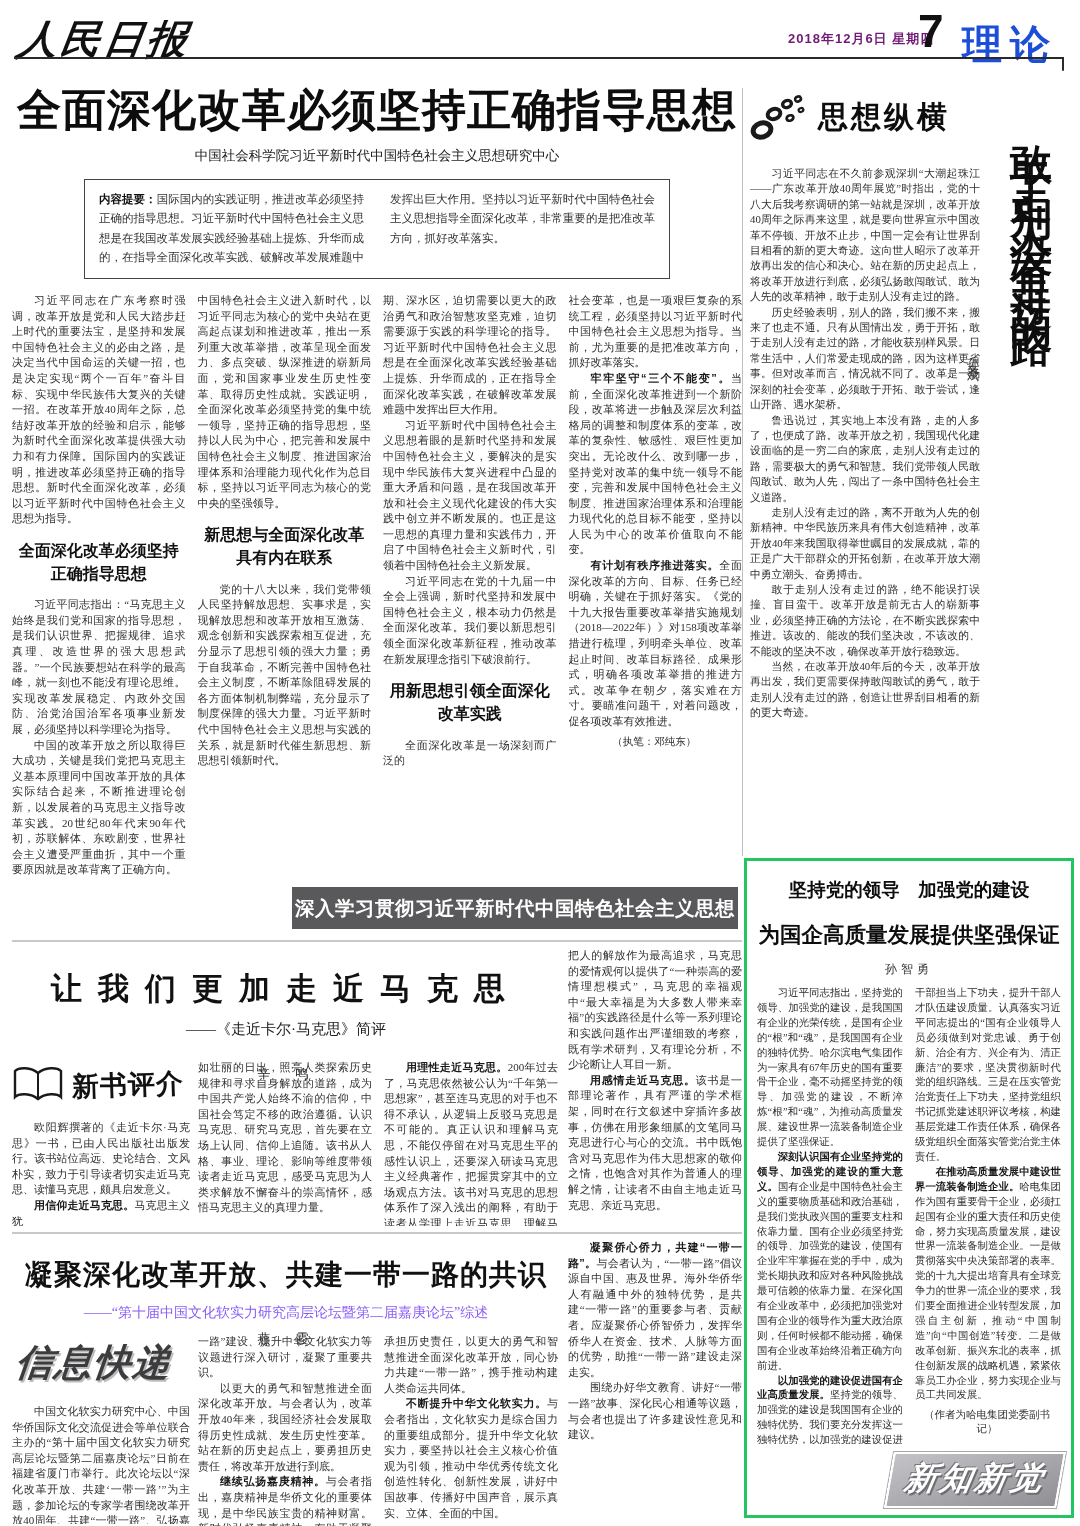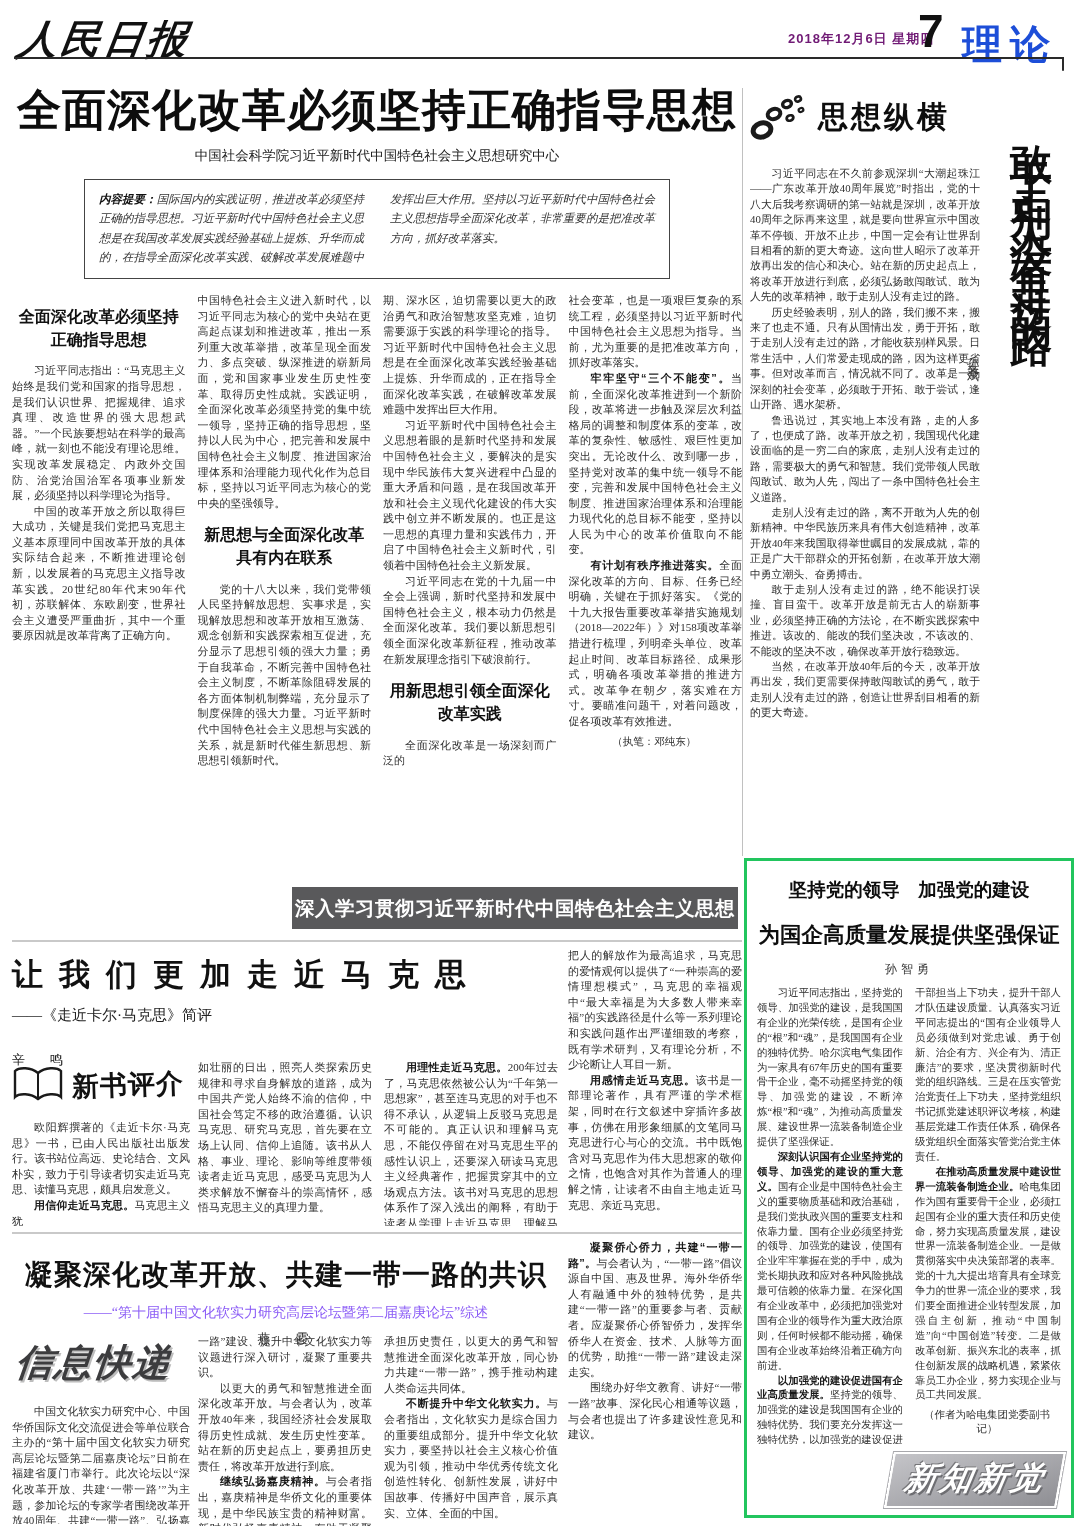--- a/index.html
+++ b/index.html
@@ -24,21 +24,21 @@
            text-align:center;margin:12px 6px;color:#111;}
   .signoff{text-align:center;font-size:10.5px;margin-top:5px;padding-right:2px;color:#2e2e2e;}
   .colwrap{display:flex;gap:12px;overflow:hidden;}
   .colwrap>div{flex:1;overflow:hidden;}
   
   #main-article{position:absolute;left:12px;top:84px;width:730px;}
   .ma-headline{font-family:"Liberation Sans",sans-serif;font-weight:700;font-size:44px;line-height:1.2;
                text-align:center;color:#0d0d0d;letter-spacing:1px;}
   .ma-byline{text-align:center;font-size:13.5px;margin-top:10px;color:#222;}
   .abstract{width:556px;margin:14px auto 0;border:1.5px solid #444;padding:10px 14px;
-            column-count:2;column-gap:26px;font-size:11.5px;line-height:1.7;text-align:justify;color:#333;font-style:italic;}
+            column-count:2;column-gap:26px;font-size:11.5px;line-height:1.7;text-align:justify;color:#333;}
   .abstract .ab-label{font-family:"Liberation Sans",sans-serif;font-weight:700;color:#111;}
   .ma-cols{margin-top:14px;height:596px;}
   
   #sidebar{position:absolute;left:748px;top:86px;width:324px;height:772px;}
   .sx-header{display:flex;align-items:center;gap:10px;margin-left:2px;height:62px;}
   .sx-title{font-family:"Liberation Sans",sans-serif;font-weight:700;font-size:30px;letter-spacing:3px;color:#0d0d0d;}
   .sx-body{position:absolute;left:2px;top:80px;width:230px;height:690px;overflow:hidden;}
   .sx-body p{font-size:10.8px;line-height:15.4px;}
   .vtitle-wrap{position:absolute;right:0;top:26px;width:82px;height:744px;display:flex;justify-content:center;}
   .vtitle{writing-mode:vertical-rl;text-orientation:upright;font-family:"Liberation Sans",sans-serif;
@@ -46,21 +46,21 @@
   .vauthor{position:absolute;left:-26px;top:236px;writing-mode:vertical-rl;text-orientation:upright;
            font-size:12px;letter-spacing:6px;color:#333;}
   .vdivider{position:absolute;left:742px;top:88px;width:1px;height:768px;background:#c0c0c0;}
   
   #study-banner{position:absolute;left:292px;top:887px;width:446px;height:42px;background:#59595b;
                 color:#fff;font-family:"Liberation Sans",sans-serif;font-weight:700;font-size:19.5px;
                 display:flex;align-items:center;justify-content:center;letter-spacing:0.5px;}
   .hdivider{position:absolute;height:2px;background:#c9c9c9;}
   
   #marx{position:absolute;left:12px;top:944px;width:730px;height:286px;}
-  .mx-headwrap{position:absolute;left:0;top:10px;width:548px;text-align:left;}
+  .mx-headwrap{position:absolute;left:0;top:24px;width:548px;text-align:center;}
   .mx-headline{font-size:31px;font-weight:700;letter-spacing:16px;color:#111;}
   .mx-sub{font-size:15px;margin-top:10px;color:#222;}
   .mx-author{font-size:13px;margin-top:26px;color:#222;letter-spacing:6px;}
   .mx-col1{position:absolute;left:0;top:112px;width:178px;}
   .badge-book{display:flex;align-items:center;gap:8px;height:58px;}
   .badge-book-label{font-family:"Liberation Sans",sans-serif;font-weight:700;font-size:27px;color:#111;letter-spacing:1px;transform:rotate(-2deg);}
   .mx-col1-text{height:106px;overflow:hidden;margin-top:6px;}
   .mx-col{position:absolute;top:116px;width:174px;height:166px;overflow:hidden;}
   .mx-col4{position:absolute;left:556px;top:4px;width:174px;height:278px;overflow:hidden;}
   
@@ -103,20 +103,21 @@
   <div class="header-rule"></div>
 
   <div id="main-article">
     <div class="ma-headline">全面深化改革必须坚持正确指导思想</div>
     <div class="ma-byline">中国社会科学院习近平新时代中国特色社会主义思想研究中心</div>
     <div class="abstract">
       <span class="ab-label">内容提要：</span><span>国际国内的实践证明，推进改革必须坚持正确的指导思想。习近平新时代中国特色社会主义思想是在我国改革发展实践经验基础上提炼、升华而成的，在指导全面深化改革实践、破解改革发展难题中发挥出巨大作用。坚持以习近平新时代中国特色社会主义思想指导全面深化改革，非常重要的是把准改革方向，抓好改革落实。</span>
     </div>
     <div class="colwrap ma-cols">
       <div>
+          <p>习近平同志在广东考察时强调，改革开放是党和人民大踏步赶上时代的重要法宝，是坚持和发展中国特色社会主义的必由之路，是决定当代中国命运的关键一招，也是决定实现“两个一百年”奋斗目标、实现中华民族伟大复兴的关键一招。在改革开放40周年之际，总结好改革开放的经验和启示，能够为新时代全面深化改革提供强大动力和有力保障。国际国内的实践证明，推进改革必须坚持正确的指导思想。新时代全面深化改革，必须以习近平新时代中国特色社会主义思想为指导。</p>
           <div class="subhead">全面深化改革必须坚持正确指导思想</div>
           <p>习近平同志指出：“马克思主义始终是我们党和国家的指导思想，是我们认识世界、把握规律、追求真理、改造世界的强大思想武器。”一个民族要想站在科学的最高峰，就一刻也不能没有理论思维。实现改革发展稳定、内政外交国防、治党治国治军各项事业新发展，必须坚持以科学理论为指导。</p>
           <p>中国的改革开放之所以取得巨大成功，关键是我们党把马克思主义基本原理同中国改革开放的具体实际结合起来，不断推进理论创新，以发展着的马克思主义指导改革实践。20世纪80年代末90年代初，苏联解体、东欧剧变，世界社会主义遭受严重曲折，其中一个重要原因就是改革背离了正确方向。</p>
         </div>
       <div>
           <p class="ni">中国特色社会主义进入新时代，以习近平同志为核心的党中央站在更高起点谋划和推进改革，推出一系列重大改革举措，改革呈现全面发力、多点突破、纵深推进的崭新局面，党和国家事业发生历史性变革、取得历史性成就。实践证明，全面深化改革必须坚持党的集中统一领导，坚持正确的指导思想，坚持以人民为中心，把完善和发展中国特色社会主义制度、推进国家治理体系和治理能力现代化作为总目标，坚持以习近平同志为核心的党中央的坚强领导。</p>
           <div class="subhead">新思想与全面深化改革具有内在联系</div>
           <p>党的十八大以来，我们党带领人民坚持解放思想、实事求是，实现解放思想和改革开放相互激荡、观念创新和实践探索相互促进，充分显示了思想引领的强大力量；勇于自我革命，不断完善中国特色社会主义制度，不断革除阻碍发展的各方面体制机制弊端，充分显示了制度保障的强大力量。习近平新时代中国特色社会主义思想与实践的关系，就是新时代催生新思想、新思想引领新时代。</p>
         </div>
       <div>

